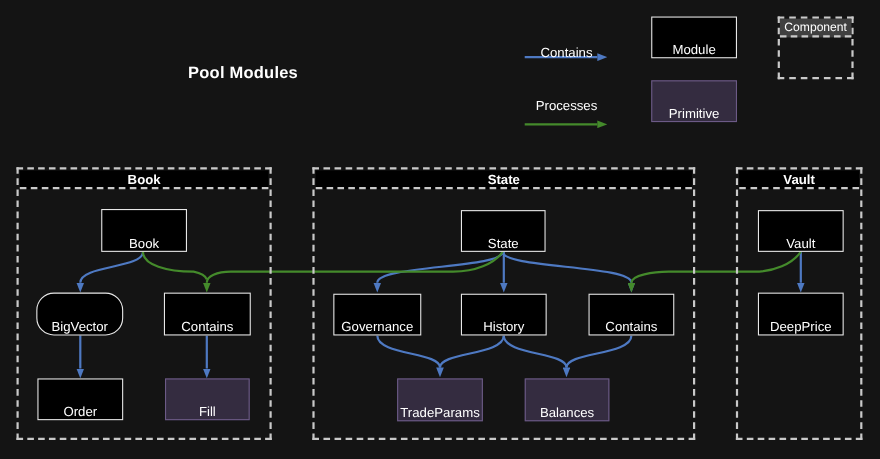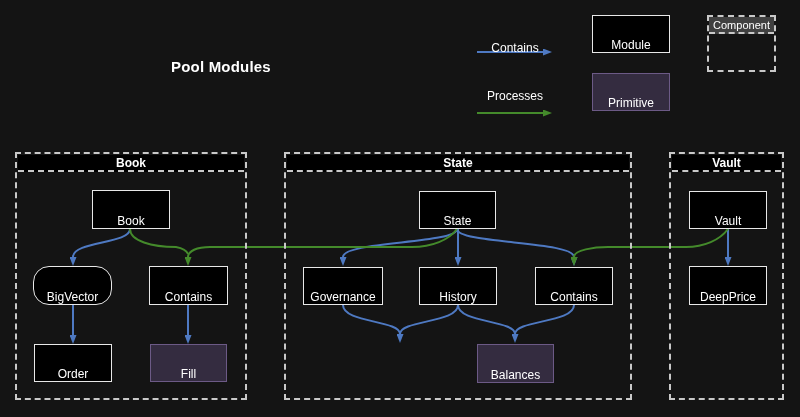--- a/index.html
+++ b/index.html
@@ -165,20 +165,23 @@
   </div>
   <div class="node" style="left:303px;top:267px;width:80px;height:38px;">
     <span>Governance</span>
   </div>
   <div class="node" style="left:419px;top:267px;width:78px;height:38px;">
     <span>History</span>
   </div>
   <div class="node" style="left:535px;top:267px;width:78px;height:38px;">
     <span>Contains</span>
   </div>
+  <div class="node primitive" style="left:361px;top:344px;width:78px;height:39px;">
+    <span>TradeParams</span>
+  </div>
   <div class="node primitive" style="left:477px;top:344px;width:77px;height:39px;">
     <span>Balances</span>
   </div>
 
   <div class="node" style="left:689px;top:191px;width:78px;height:38px;">
     <span>Vault</span>
   </div>
   <div class="node" style="left:689px;top:266px;width:78px;height:39px;">
     <span>DeepPrice</span>
   </div>

